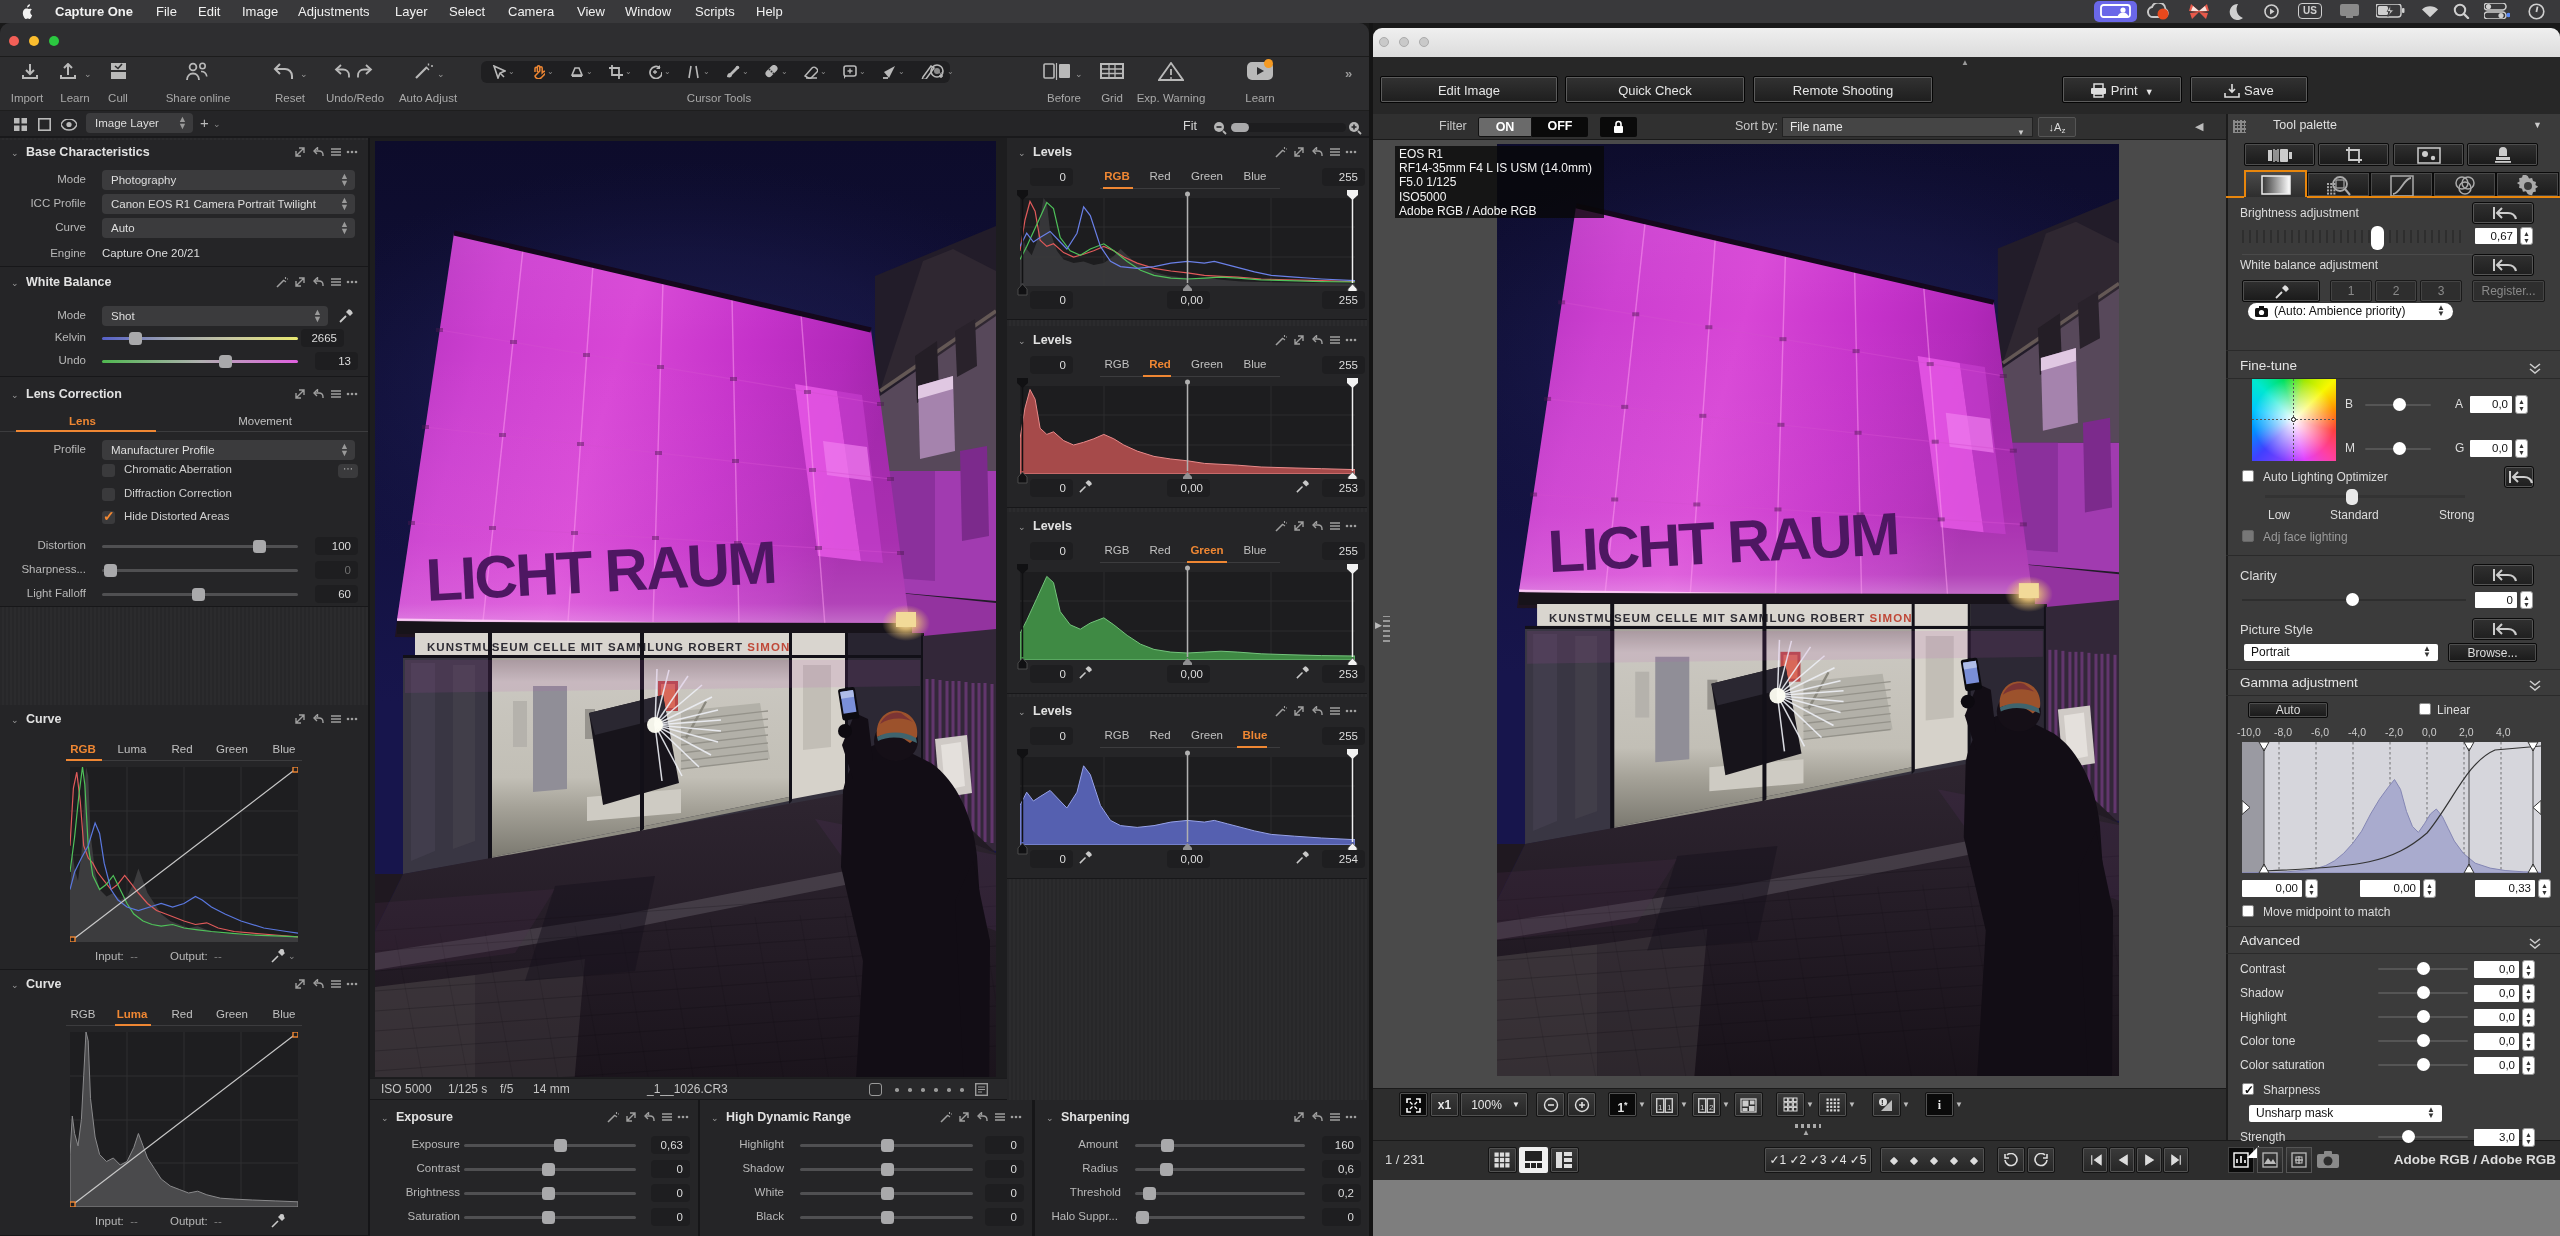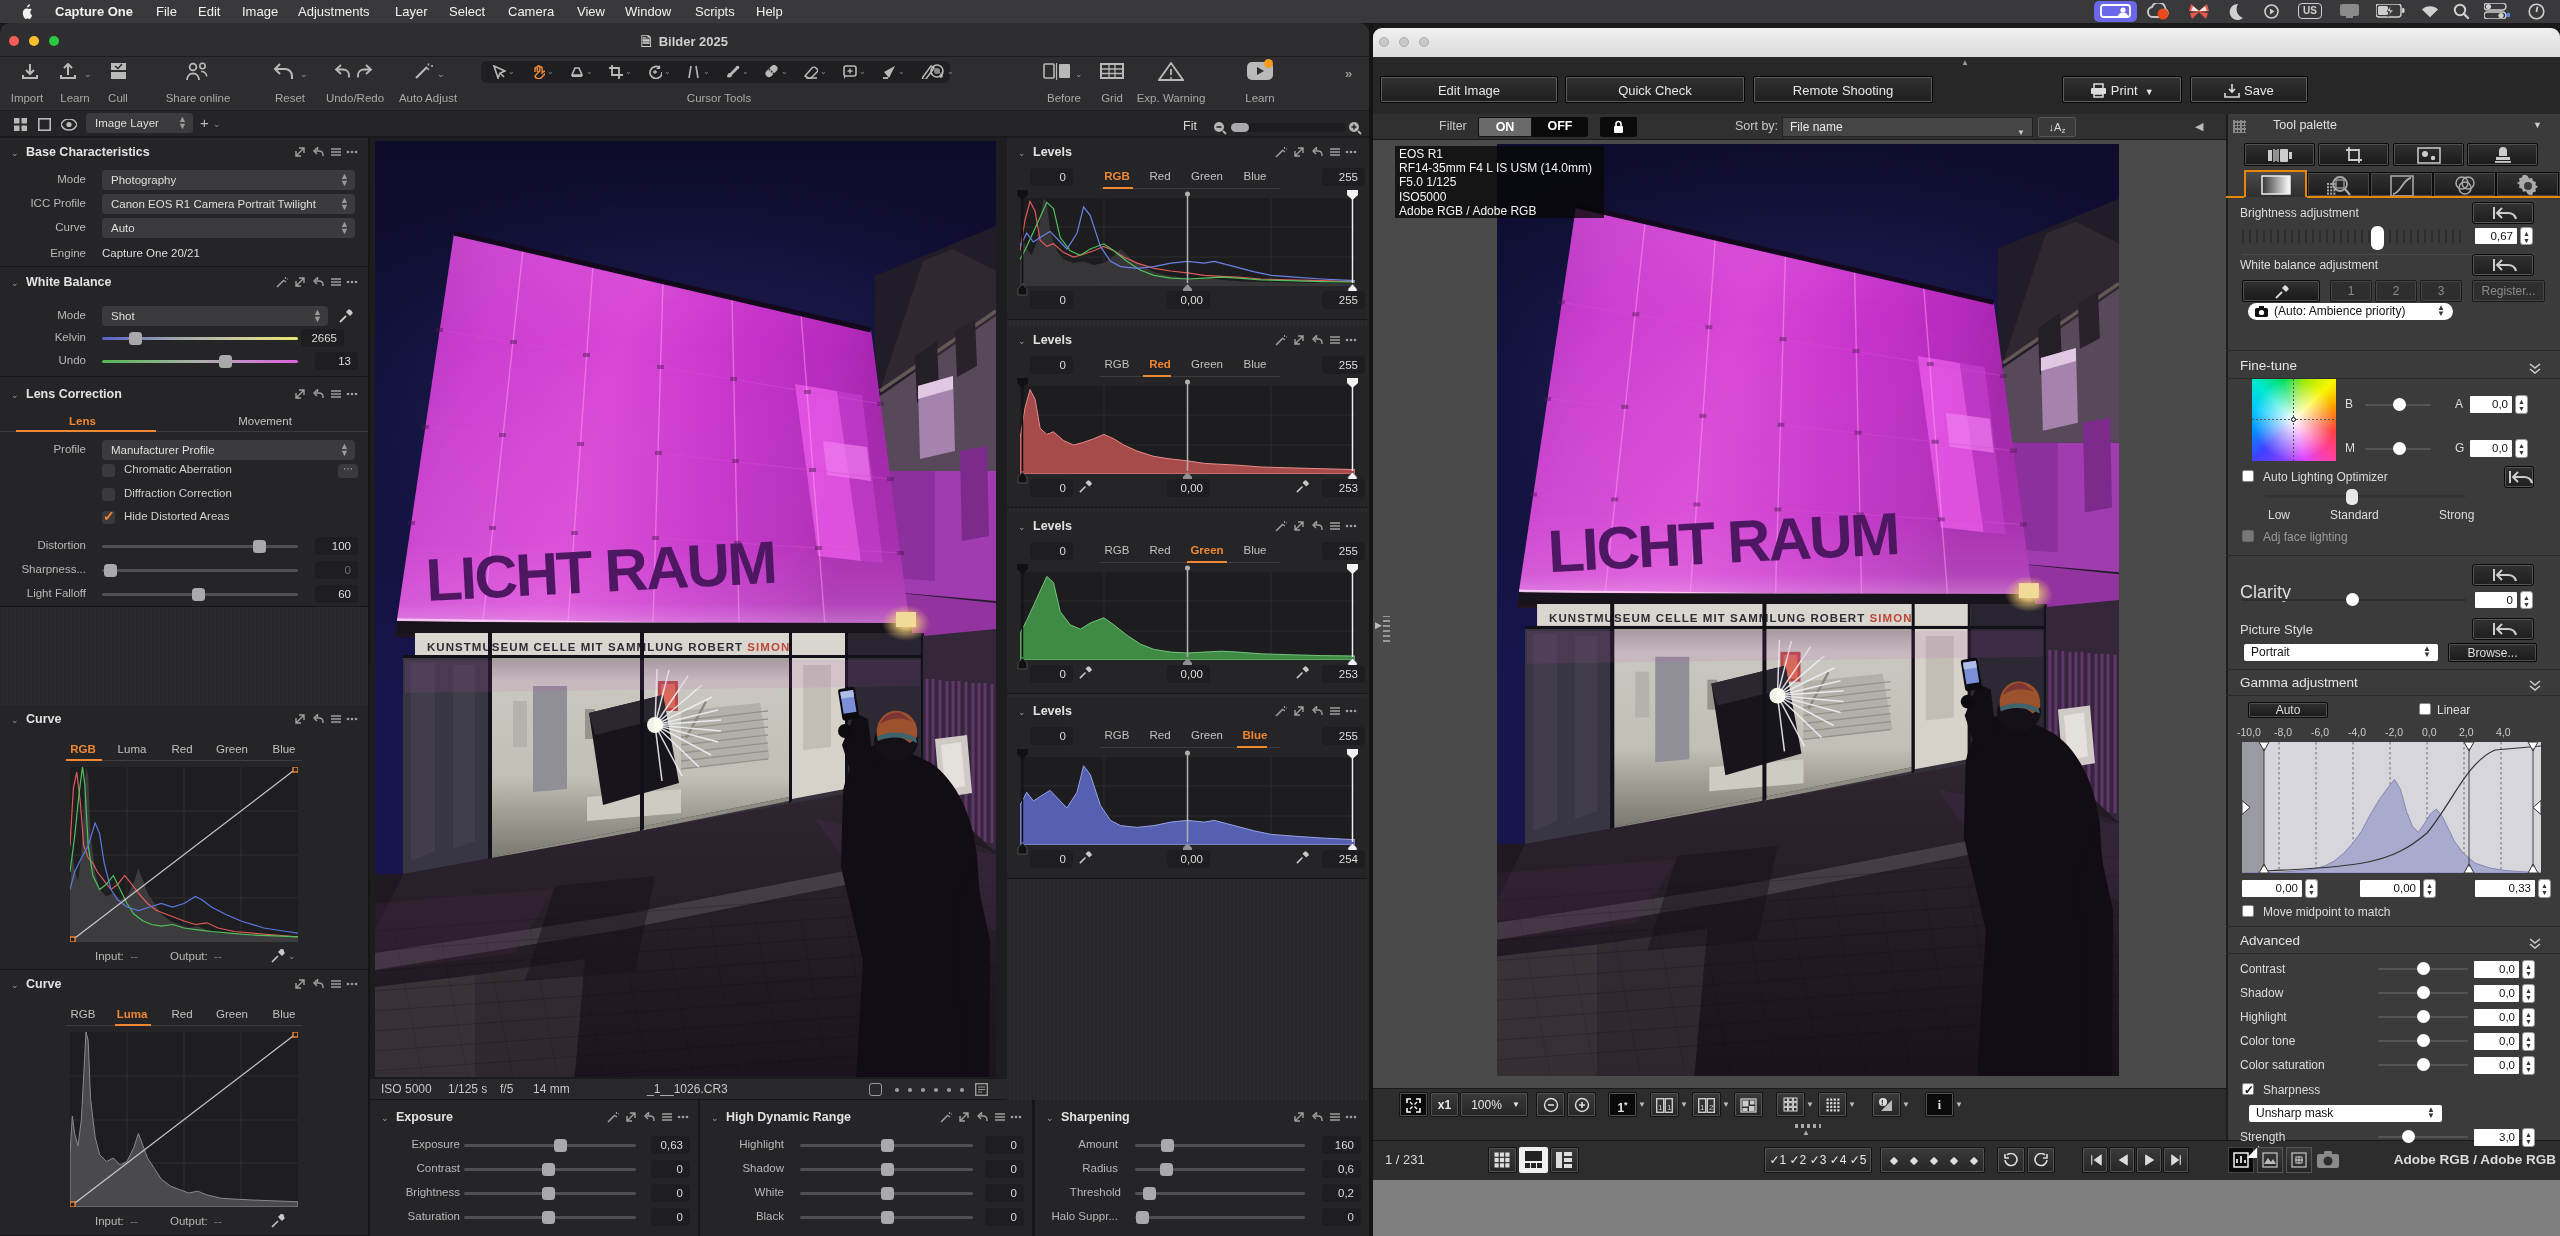--- a/index.html
+++ b/index.html
@@ -107,21 +107,20 @@
       <circle cx="8.5" cy="8.5" r="7.3" fill="none" stroke="#cfcfcf" stroke-width="1.6"></circle>
       <path d="M8.5 3.5 8.5 9" stroke="#cfcfcf" stroke-width="1.8" transform="rotate(12 8.5 8.5)"></path>
     </svg>
   </div>
 <div class="a" style="left:1369px;top:23px;width:4px;height:1213px;background:#141414"></div>
 <div class="a win c1">
     <div class="a titlebar"></div>
     <div class="tl" style="left:9px;top:13px;background:#f35f57"></div>
     <div class="tl" style="left:29px;top:13px;background:#fbbd2e"></div>
     <div class="tl" style="left:49px;top:13px;background:#2bc840"></div>
-    <div class="a c1title">🗎︎&nbsp; Bilder 2025</div>
     <div class="a toolbar"></div>
     <svg class="a" style="left:22px;top:40px" width="16" height="17" viewBox="0 0 16 17">
       <path d="M8 1v9M4 7l4 4 4-4" stroke="#b9b9b9" stroke-width="2" fill="none"></path>
       <path d="M1 12v3h14v-3" stroke="#b9b9b9" stroke-width="2" fill="none"></path>
     </svg>
     <svg class="a" style="left:60px;top:40px" width="16" height="17" viewBox="0 0 16 17">
       <path d="M8 12V2M4 5l4-4 4 4" stroke="#b9b9b9" stroke-width="2" fill="none"></path>
       <path d="M1 12v3h14v-3" stroke="#b9b9b9" stroke-width="2" fill="none"></path>
     </svg>
     <div class="a" style="left:84px;top:46px;color:#9a9a9a;font-size:9px">⌄</div>
@@ -1715,21 +1714,21 @@
         <path d="M6 7h11c4 0 7 2 8 6" fill="none" stroke="#ccc" stroke-width="2.2"></path>
       </svg></div>
     <div class="a" style="left:892px;top:467px;width:200px;height:3px;background:#333"></div>
     <div class="a" style="left:973px;top:461px;width:12px;height:16px;background:#e8e8e8;border-radius:5px"></div>
     <div class="plbl" style="left:895px;top:480px">Low</div>
     <div class="plbl" style="left:957px;top:480px">Standard</div>
     <div class="plbl" style="left:1066px;top:480px">Strong</div>
     <div class="dcb" style="left:869px;top:502px;background:#777;border-color:#666"></div>
     <div class="a" style="left:890px;top:502px;font-size:12px;color:#9a9a9a">Adj face lighting</div>
     <div class="sep" style="left:853px;top:527px;width:334px;background:#2a2a2a"></div>
-    <div class="plbl" style="left:867px;top:554px;font-size:18px">Clarity</div>
+    <div class="plbl" style="left:867px;top:540px;font-size:13px">Clarity</div>
     <div class="rstbtn" style="left:1099px;top:536px;width:62px;height:22px"><svg width="26" height="14" viewBox="0 0 26 14" style="margin:3px 0 0 18px">
         <path d="M3 1v12" stroke="#ccc" stroke-width="2"></path>
         <path d="M11 2 6 7l5 5" fill="none" stroke="#ccc" stroke-width="2"></path>
         <path d="M6 7h11c4 0 7 2 8 6" fill="none" stroke="#ccc" stroke-width="2.2"></path>
       </svg></div>
     <div class="a" style="left:869px;top:571px;width:224px;height:2px;background:#2e2e2e"></div>
     <div class="dknob a" style="left:973px;top:565px"></div>
     <div class="wbox" style="left:1102px;top:564px;width:42px;height:16px;line-height:16px">0</div>
     <div class="step" style="left:1147px;top:563px;height:18px;padding-top:2px">▲<br>▼</div>
     <div class="plbl" style="left:867px;top:594px;font-size:13px">Picture Style</div>

